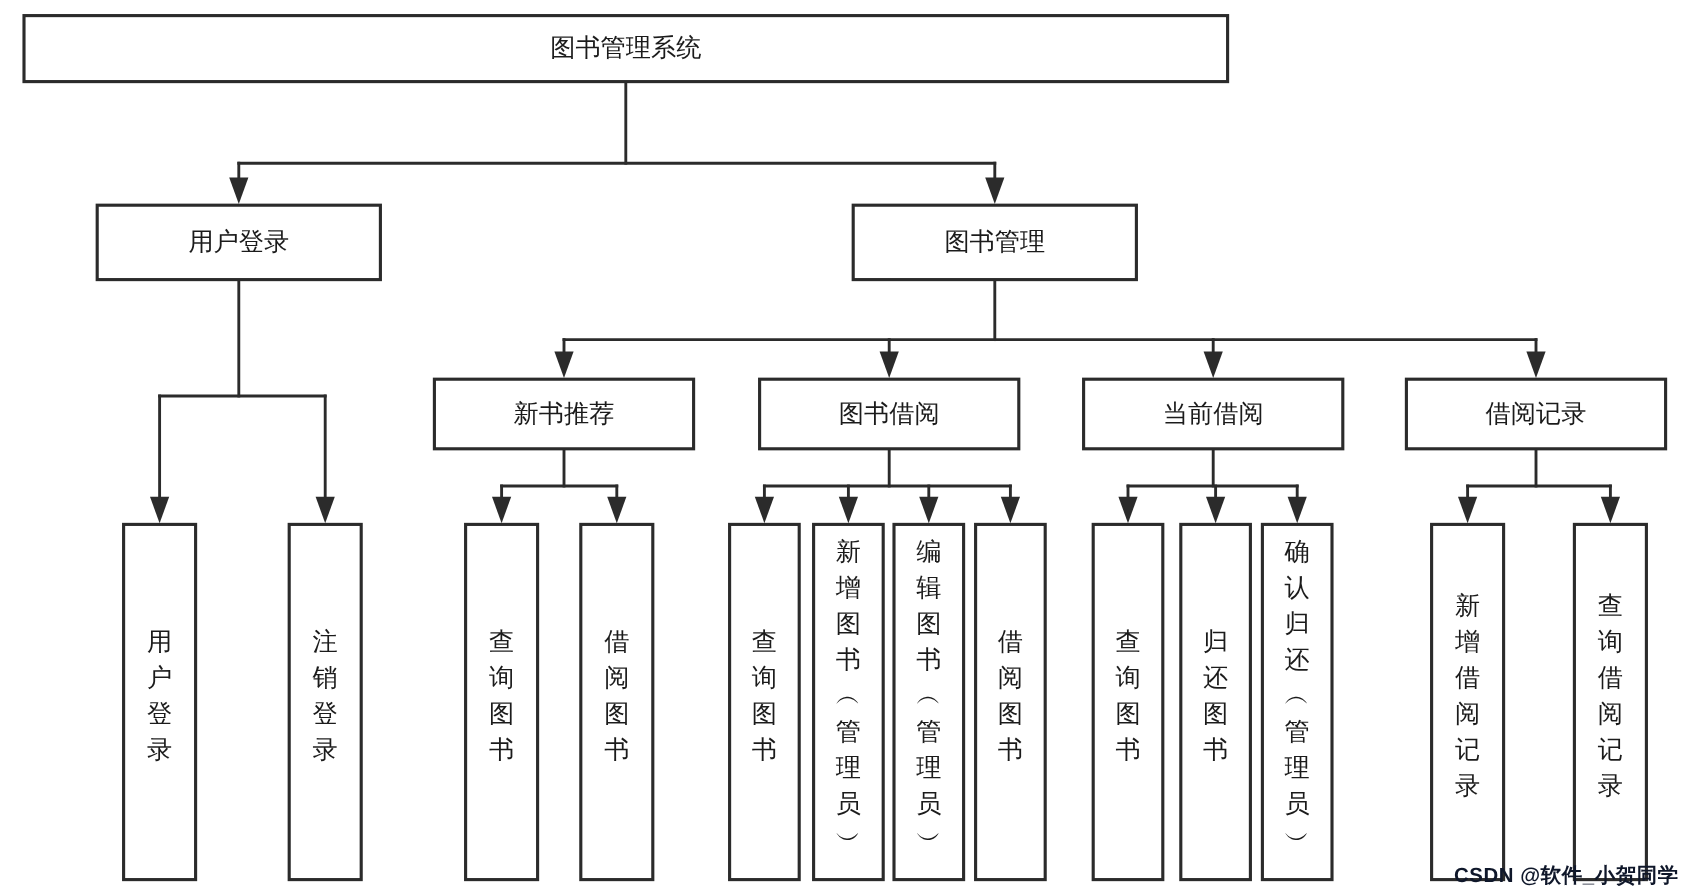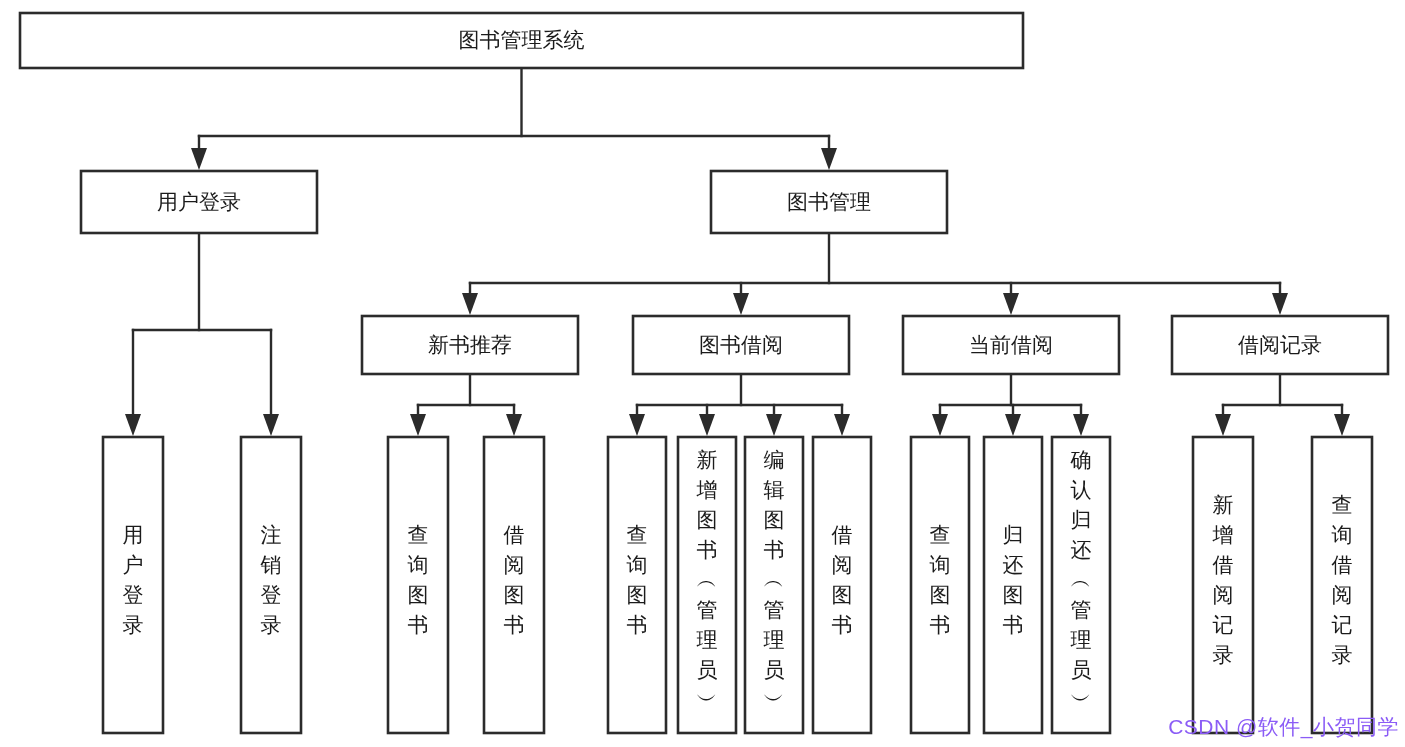--- a/index.html
+++ b/index.html
@@ -47,25 +47,26 @@
     font-family: "Liberation Sans", "DejaVu Sans", sans-serif;
     font-size: 21px;
     fill: #1b1b1b;
     text-anchor: middle;
   }
   .watermark {
     position: absolute;
     right: 6px;
     bottom: 6px;
     font-family: "Liberation Sans", "DejaVu Sans", sans-serif;
-    font-size: 21px;
-    color: #8b5cf6;
+    font-size: 17px;
+    color: #0f172a;
     letter-spacing: 0.5px;
     white-space: nowrap;
     user-select: none;
+    font-weight: bold;
   }
 </style>
 </head>
 <body>
 
 <div id="diagram-root">
   <svg class="flow" id="flow-svg" width="1405" height="747" viewBox="0 0 1405 747">
       <g>
         <g>
           <path class="conn" d="M 521.5 68 L 521.5 136"></path>

